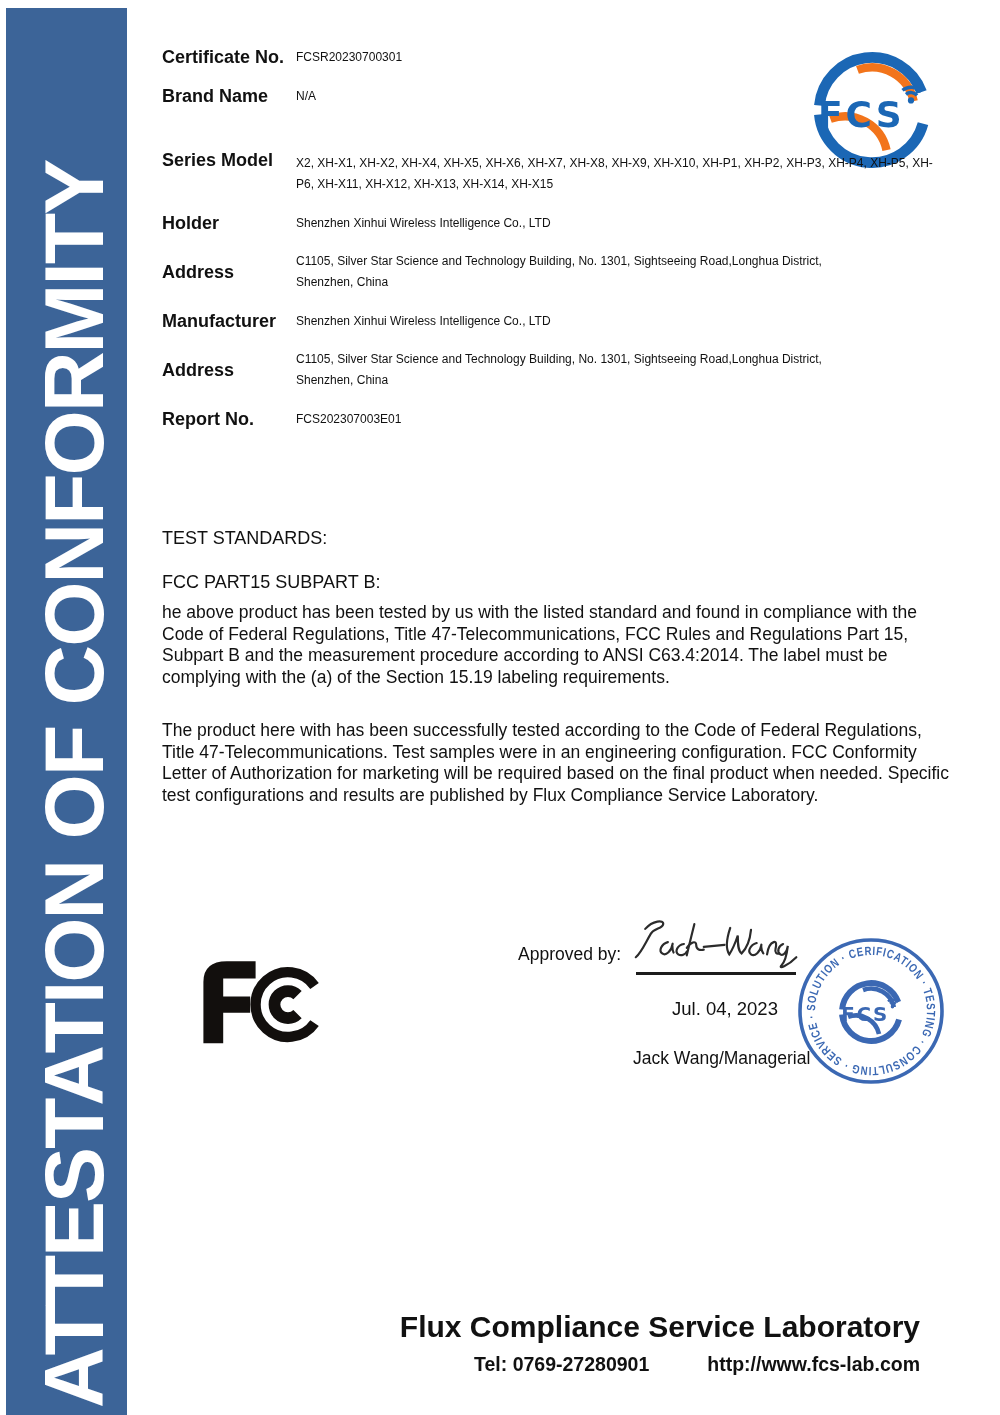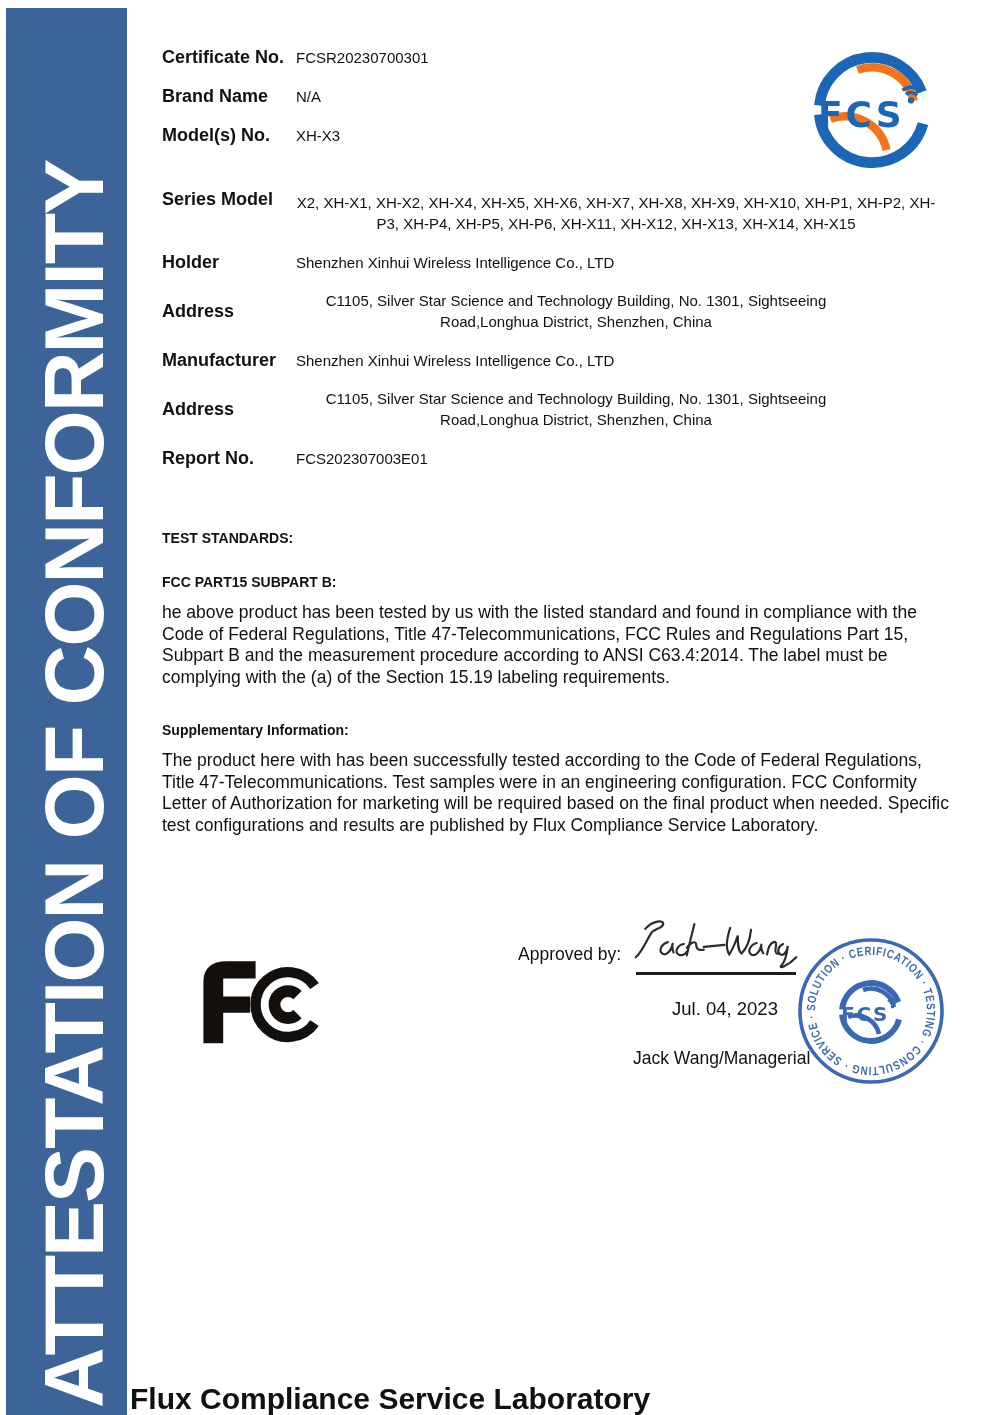--- a/index.html
+++ b/index.html
@@ -7,41 +7,41 @@
         font-family:"Liberation Sans",sans-serif;color:#111;}
   
   .banner{position:absolute;left:6px;top:8px;width:121px;height:1407px;background:#3c6498;}
   .banner-text{position:absolute;left:16px;top:1400px;transform:rotate(-90deg);
         transform-origin:0 0;white-space:nowrap;font-size:84px;font-weight:bold;
         letter-spacing:-2px;line-height:104px;color:#ffffff;}
   
   .fields{position:absolute;left:162px;top:46px;width:792px;}
   .frow{display:flex;align-items:center;margin-bottom:17px;}
   .flabel{width:134px;min-width:134px;font-weight:bold;font-size:18px;line-height:22px;}
-  .fvalue{font-size:15px;line-height:21px;text-align:center;}
+  .fvalue{font-size:12px;line-height:21px;}
   .fvalue.w-series{max-width:640px;margin-top:29px;}
   .fvalue.w-addr{max-width:560px;}
   
   .sections{position:absolute;left:162px;top:528px;width:792px;}
-  .s-h{font-size:14px;font-weight:bold;line-height:20px;}
+  .s-h{font-size:18px;font-weight:normal;line-height:20px;}
   .mb24{margin-bottom:24px;} .mb10{margin-bottom:10px;} .mb52{margin-bottom:32px;}
   .para{font-size:17.5px;line-height:21.5px;max-width:788px;}
   
   .fcs-logo-top{position:absolute;left:812px;top:50px;width:120px;height:120px;}
   .fcc-logo{position:absolute;left:198px;top:952px;width:135px;height:97px;}
   .seal{position:absolute;left:796px;top:936px;width:150px;height:150px;opacity:.92;z-index:5;}
   
   .approved-by{position:absolute;left:518px;top:944px;font-size:17.5px;}
   .signature{position:absolute;left:632px;top:916px;width:170px;height:56px;}
   .sig-line{position:absolute;left:636px;top:972px;width:160px;height:2.5px;background:#1c1c1c;}
   .date{position:absolute;left:672px;top:998px;font-size:18.5px;}
   .signer{position:absolute;left:633px;top:1048px;font-size:17.5px;}
   
   .statement{position:absolute;left:162px;top:1155px;width:792px;font-size:17.5px;line-height:22px;}
-  .footer{position:absolute;left:130px;top:1382px;width:790px;text-align:left;}
+  .footer{position:absolute;left:130px;top:1310px;width:790px;text-align:right;}
   .footer-company{font-size:30px;font-weight:bold;line-height:34px;}
   .footer-contact{margin-top:9px;font-size:19.5px;font-weight:bold;}
   .footer-contact .gap{display:inline-block;width:58px;}
 </style>
 </head>
 <body>
 
 <div class="page">
 
   <div class="banner">
@@ -64,24 +64,20 @@
   <div class="fields">
     <div class="frow">
       <div class="flabel">Certificate No.</div>
       <div class="fvalue">FCSR20230700301</div>
     </div>
     <div class="frow">
       <div class="flabel">Brand Name</div>
       <div class="fvalue">N/A</div>
     </div>
     <div class="frow">
-      <div class="flabel">Model(s) No.</div>
-      <div class="fvalue">XH-X3</div>
-    </div>
-    <div class="frow">
       <div class="flabel">Series Model</div>
       <div class="fvalue w-series">X2, XH-X1, XH-X2, XH-X4, XH-X5, XH-X6, XH-X7, XH-X8, XH-X9, XH-X10, XH-P1, XH-P2, XH-P3, XH-P4, XH-P5, XH-P6, XH-X11, XH-X12, XH-X13, XH-X14, XH-X15</div>
     </div>
     <div class="frow">
       <div class="flabel">Holder</div>
       <div class="fvalue">Shenzhen Xinhui Wireless Intelligence Co., LTD</div>
     </div>
     <div class="frow">
       <div class="flabel">Address</div>
       <div class="fvalue w-addr">C1105, Silver Star Science and Technology Building, No. 1301, Sightseeing Road,Longhua District, Shenzhen, China</div>
@@ -97,21 +93,20 @@
     <div class="frow">
       <div class="flabel">Report No.</div>
       <div class="fvalue">FCS202307003E01</div>
     </div>
   </div>
 
   <div class="sections">
     <div class="s-h mb24">TEST STANDARDS:</div>
     <div class="s-h mb10">FCC PART15 SUBPART B:</div>
     <div class="para mb52">he above product has been tested by us with the listed standard and found in compliance with the Code of Federal Regulations, Title 47-Telecommunications, FCC Rules and Regulations Part 15, Subpart B and the measurement procedure according to ANSI C63.4:2014. The label must be complying with the (a) of the Section 15.19 labeling requirements.</div>
-    <div class="s-h mb10">Supplementary Information:</div>
     <div class="para">The product here with has been successfully tested according to the Code of Federal Regulations, Title 47-Telecommunications. Test samples were in an engineering configuration. FCC Conformity Letter of Authorization for marketing will be required based on the final product when needed. Specific test configurations and results are published by Flux Compliance Service Laboratory.</div>
   </div>
 
   <svg class="fcc-logo" viewBox="0 0 150 105">
     <path d="M6,100 V32 Q6,9 32,9 H64 V28 H28 V48 H58 V66 H28 V100 Z" fill="#120f0d"></path>
     <path d="M129.5,77.6 A36,36 0 1 1 129.5,36.4" fill="none" stroke="#120f0d" stroke-width="11.5"></path>
     <path d="M110.6,67.6 A15,15 0 1 1 110.6,46.4" fill="none" stroke="#120f0d" stroke-width="13"></path>
   </svg>
 
   <div class="approved-by">Approved by:</div>
@@ -149,15 +144,18 @@
       <text x="5" y="64" font-size="30" font-weight="bold" letter-spacing="2.5" fill="#2b5cad" font-family="DejaVu Sans, sans-serif">FCS</text>
       <circle cx="82.5" cy="42" r="2.6" fill="#2b5cad"></circle>
       <path d="M78.3,37.0 A6.5,6.5 0 0 1 87.5,37.8" fill="none" stroke="#2b5cad" stroke-width="2.8"></path>
       <path d="M75.4,33.6 A11,11 0 0 1 90.9,34.9" fill="none" stroke="#2b5cad" stroke-width="2.8"></path>
     </g>
   </svg>
 
 
   <div class="footer">
     <div class="footer-company">Flux Compliance Service Laboratory</div>
+    <div class="footer-contact">
+      <span>Tel: 0769-27280901</span><span class="gap"></span><span>http://www.fcs-lab.com</span>
+    </div>
   </div>
 
 </div>
 
 </body></html>

